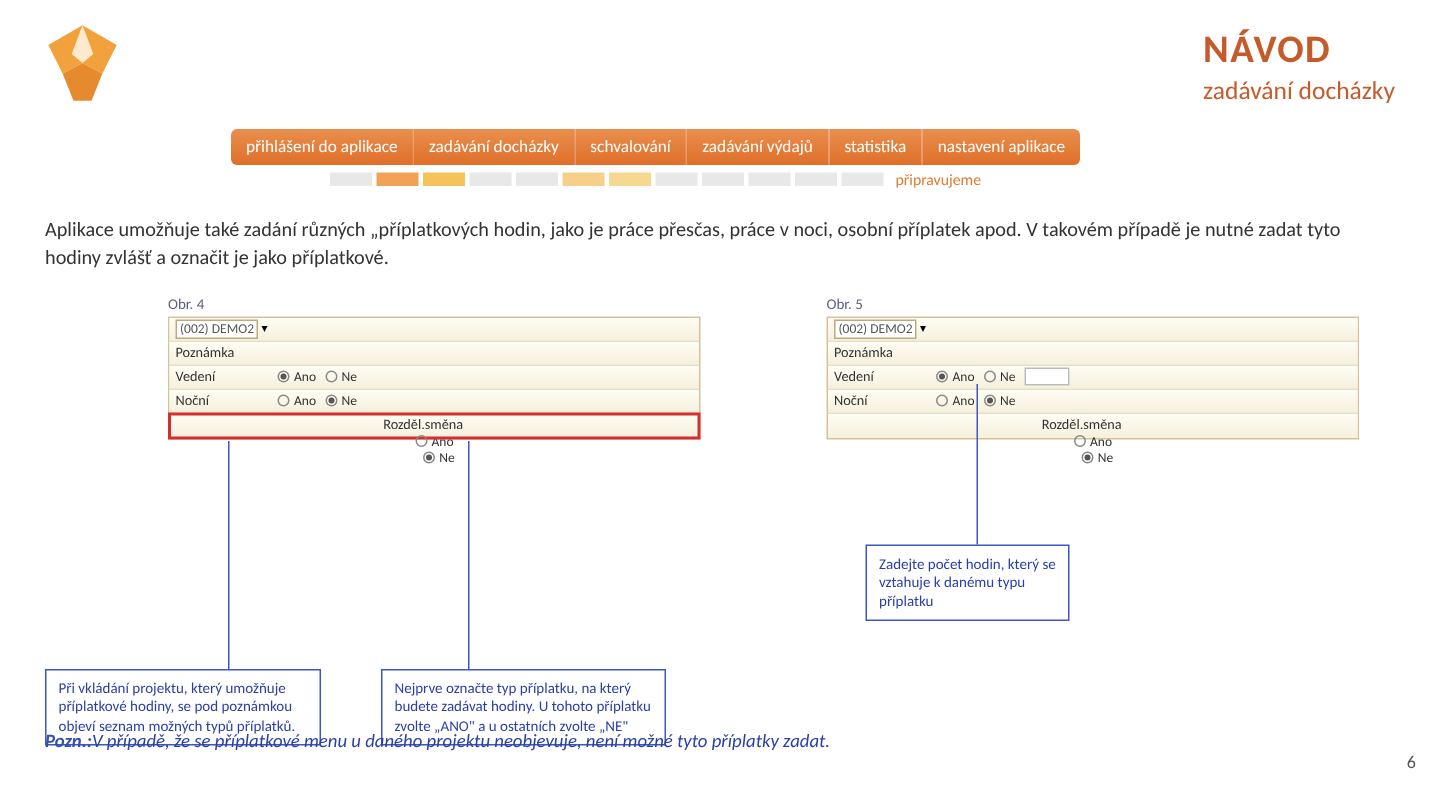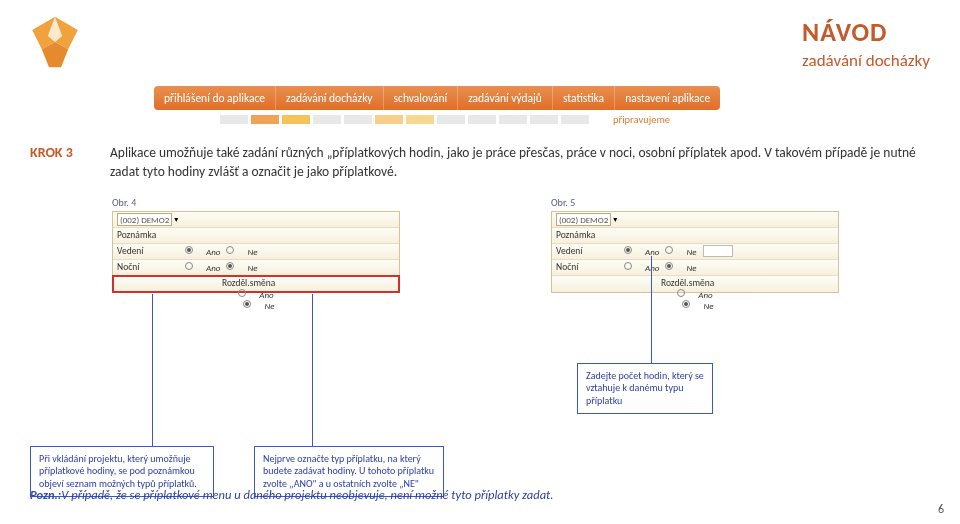--- a/index.html
+++ b/index.html
@@ -71,21 +71,21 @@
     white-space: nowrap;
   }
   .tab:first-child { border-radius: 4px 0 0 4px; }
   .tab:last-child  { border-right: none; border-radius: 0 4px 4px 0; }
 
   
   .prep-strip {
     margin: 3px 0 0 110px;
     display: flex;
     align-items: center;
-    gap: 24px;
+    gap: 8px;
   }
   .prep-bars {
     display: flex;
     gap: 3px;
   }
   .prep-cell {
     width: 28px;
     height: 9px;
   }
   .prep-label {
@@ -119,37 +119,37 @@
     margin: 14px 0 0 112px;
     gap: 30px;
   }
   .fig-col { flex: 1; position: relative; }
   .fig-label {
     color: #5c5c8a;
     font-size: 10px;
     margin-bottom: 2px;
   }
   .mini-form {
-    width: 288px;
+    width: 355px;
     font-size: 10px;
     border: 1px solid #d6c29a;
     background: #fff;
   }
   .mini-form .row {
     display: flex;
     align-items: center;
     border-bottom: 1px solid #e8dcc2;
     padding: 1px 4px;
     background: linear-gradient(#fefdf5, #f6f0dc);
     height: 16px;
   }
   .mini-form .row:last-child { border-bottom: none; flex-direction: column; }
   .mini-form .lbl { width: 68px; color: #333; font-size: 9.5px; }
   .mini-form .sel { font-size: 9px; border: 1px solid #bdaa7c; padding: 0 2px; background: #fff; color: #555; }
-  .radio-pair { display: flex; align-items: flex-start; gap: 13px; font-size: 9px; color: #333; font-style: italic; }
+  .radio-pair { display: flex; align-items: center; gap: 3px; font-size: 9px; color: #333; }
   .radio-pair span.dot {
     width: 8px; height: 8px; border: 1px solid #888; border-radius: 50%; display: inline-block;
     position: relative;
   }
   .radio-pair span.dot.on::after {
     content: ''; position: absolute; inset: 1px; background: #555; border-radius: 50%;
   }
   .highlight-row {
     outline: 2px solid #d62e2e;
     outline-offset: -1px;
@@ -238,21 +238,20 @@
         <div class="prep-cell" style="background: rgb(232, 232, 232);"></div>
         <div class="prep-cell" style="background: rgb(232, 232, 232);"></div>
         <div class="prep-cell" style="background: rgb(232, 232, 232);"></div>
         <div class="prep-cell" style="background: rgb(232, 232, 232);"></div>
       </div>
     <span class="prep-label">připravujeme</span>
   </div>
 </div>
 
 <div class="content">
-  <div class="step-label">KROK 3</div>
   <div class="step-text">Aplikace umožňuje také zadání různých „příplatkových hodin, jako je práce přesčas, práce v noci, osobní příplatek apod. V takovém případě je nutné zadat tyto hodiny zvlášť a označit je jako příplatkové.</div>
 </div>
 
 <div class="figs">
 
   <div class="fig-col">
     <div class="fig-label">Obr. 4</div>
     <div class="mini-form">
       <div class="row">
         <span class="sel">(002) DEMO2</span>

